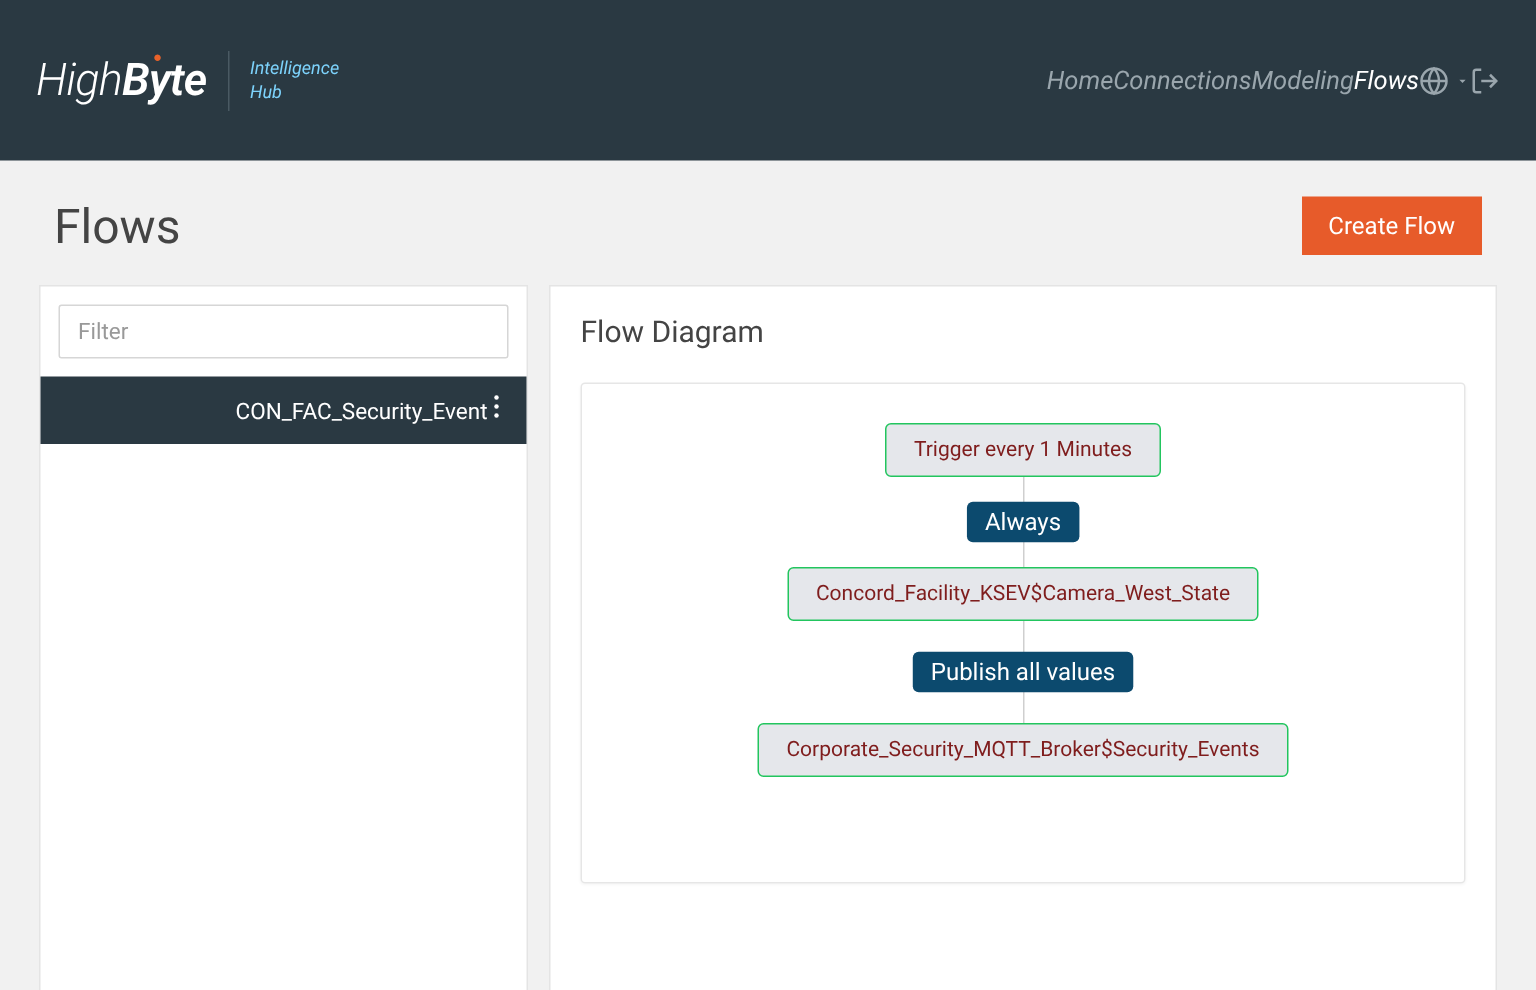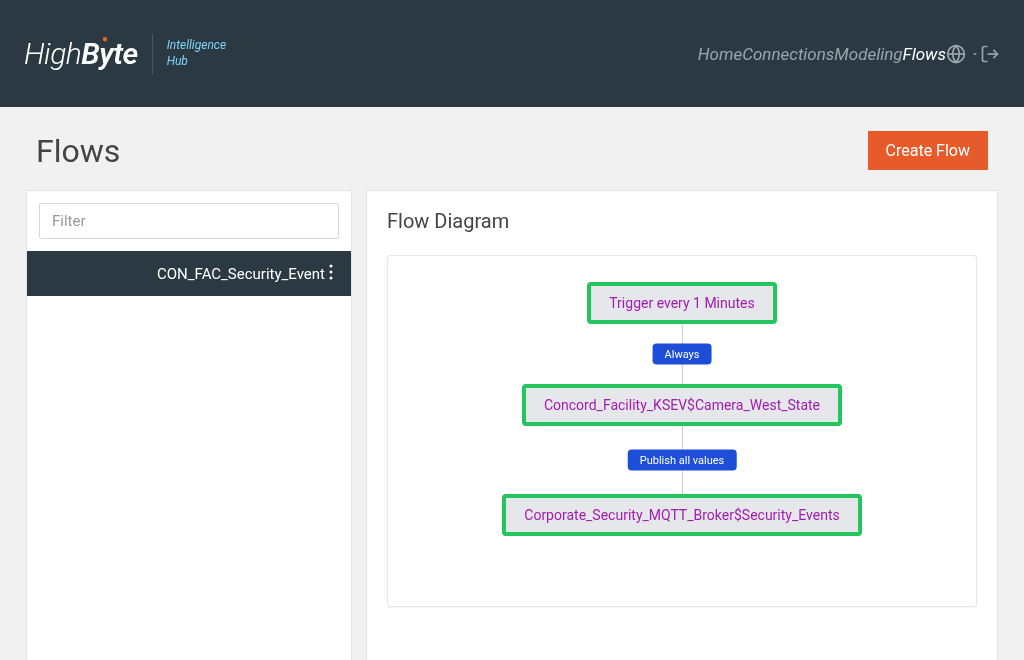--- a/index.html
+++ b/index.html
@@ -93,39 +93,39 @@
       box-shadow: 0 1px 2px rgba(0,0,0,0.04);
       border-radius: 3px;
       padding: 26px 20px 70px 20px;
       display: flex;
       flex-direction: column;
       align-items: center;
       position: relative;
     }
     .node {
       background: #e5e7eb;
-      border: 4px solid #22c55e;
+      border: 1px solid #22c55e;
       border-radius: 4px;
       padding: 9px 18px;
       font-size: 14px;
-      color: #a21caf;
+      color: #7f1d1d;
       z-index: 2;
     }
     .connector {
       width: 1px;
       height: 30px;
       background: #cfcfcf;
       position: relative;
       z-index: 1;
     }
     .connector-long { height: 34px; }
     .edge-label {
-      background: #1d4ed8;
+      background: #0c4a6e;
       color: #fff;
-      font-size: 11px;
+      font-size: 16px;
       padding: 4px 12px;
       border-radius: 4px;
       position: absolute;
       top: 50%;
       left: 50%;
       transform: translate(-50%, -50%);
       white-space: nowrap;
       z-index: 3;
     }
     .connector-wrap { position: relative; display: flex; flex-direction: column; align-items: center; }

